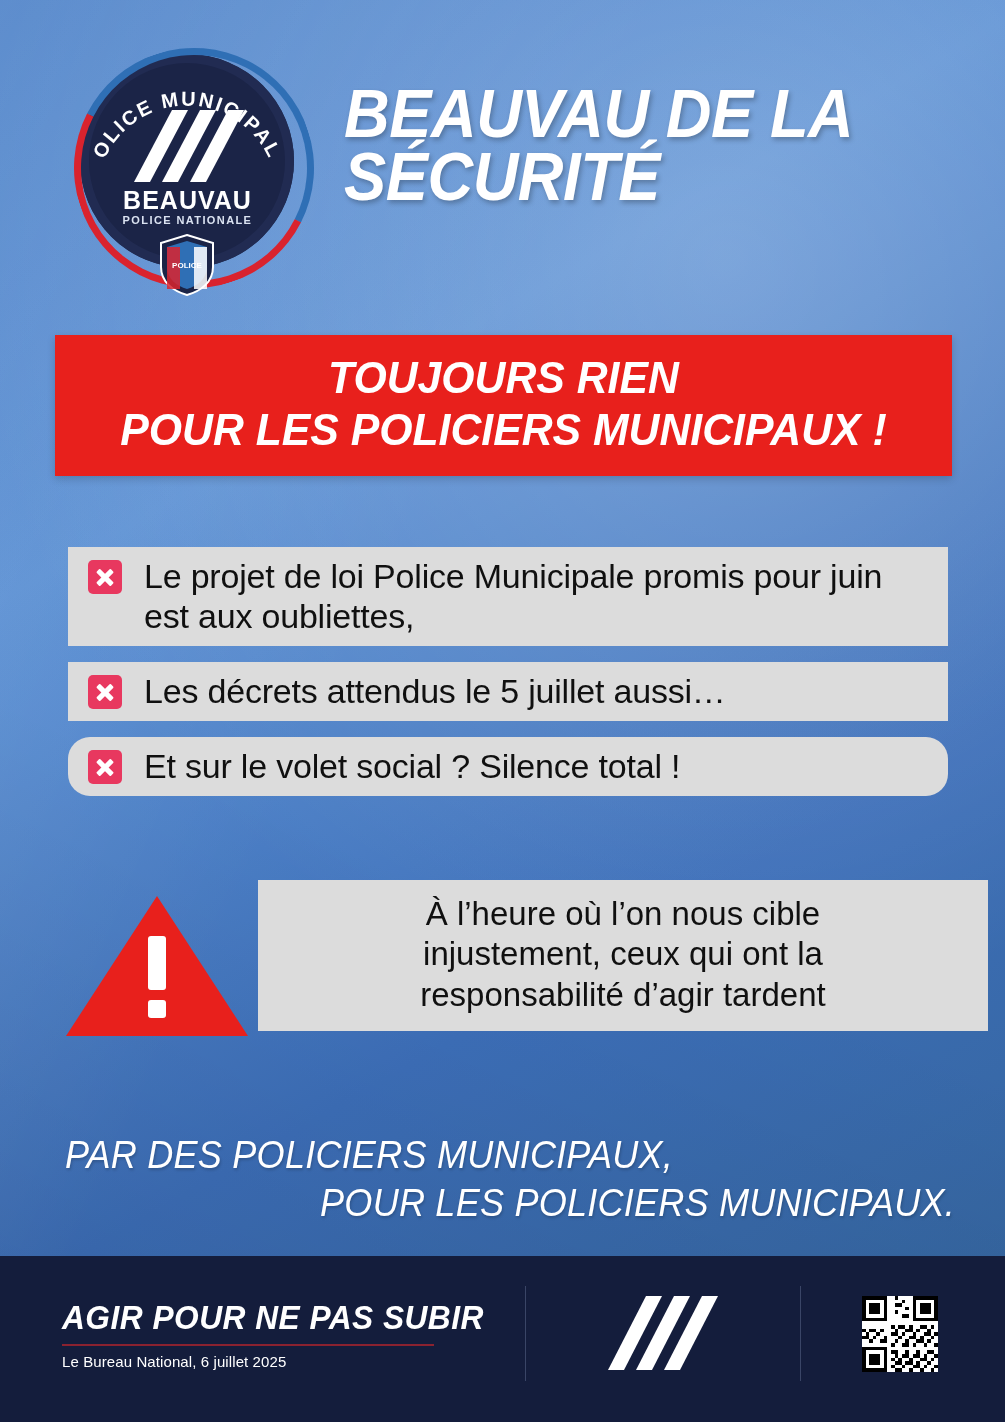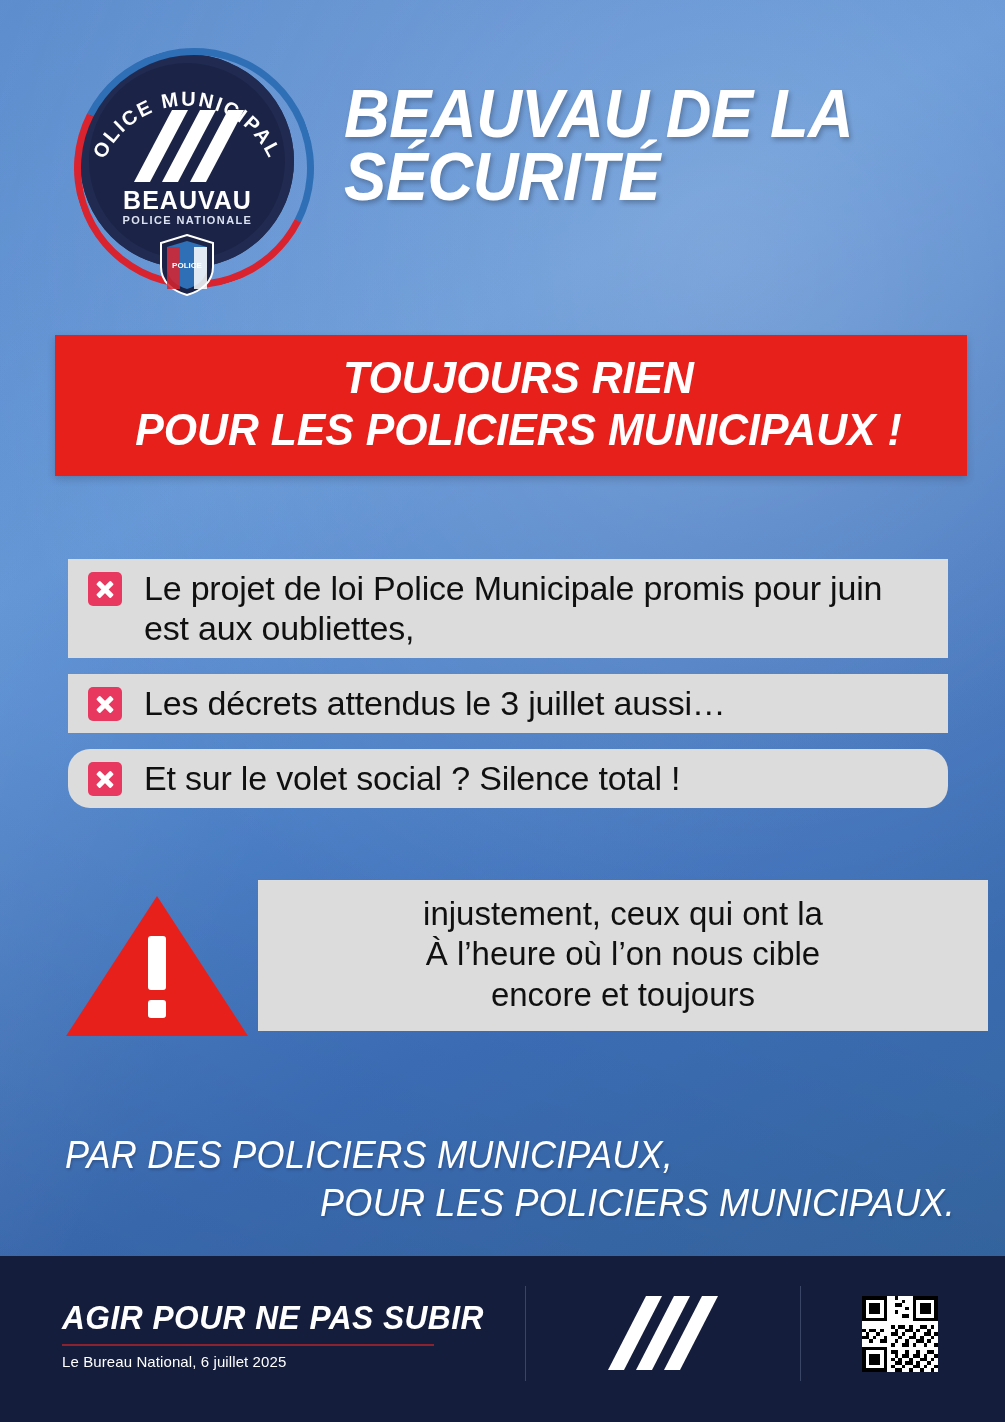--- a/index.html
+++ b/index.html
@@ -143,21 +143,21 @@
     text-shadow: 2px 3px 5px rgba(0,0,0,0.25);
   }
 
   
   .banner {
     position: absolute;
     left: 55px;
     top: 335px;
     width: 897px;
     background: #e8201c;
-    padding: 17px 0 20px 15px;
+    padding: 17px 0 20px 0;
     text-align: center;
     color: #ffffff;
     font-weight: bold;
     font-style: italic;
     font-size: 45px;
     line-height: 1.16;
     letter-spacing: 0px;
     box-shadow: 0 3px 8px rgba(0,0,0,0.18);
   }
   .banner .l1 { display: block; transform: scaleX(0.95); }
@@ -170,21 +170,20 @@
     top: 547px;
     width: 880px;
   }
   .bullet-row {
     background: #dcdcdc;
     display: flex;
     align-items: flex-start;
     padding: 9px 12px 10px 12px;
     margin-bottom: 16px;
     color: #101010;
-    margin-top: 12px;
   }
   .bullet-row.r1 { width: 856px; }
   .bullet-row.r2 { width: 856px; }
   .bullet-row.r3 { width: 856px; border-radius: 22px; }
   .xbox {
     flex: 0 0 auto;
     width: 34px;
     height: 34px;
     background: #e8385f;
     border-radius: 5px;
@@ -370,38 +369,38 @@
     <span class="l2">POUR LES POLICIERS MUNICIPAUX !</span>
   </div>
 
   <div class="bullets">
     <div class="bullet-row r1">
       <span class="xbox"></span>
       <span class="bullet-text">Le projet de loi Police Municipale promis pour juin est aux oubliettes,</span>
     </div>
     <div class="bullet-row r2">
       <span class="xbox"></span>
-      <span class="bullet-text">Les décrets attendus le 3 juillet aussi…</span>
+      <span class="bullet-text">Les décrets attendus le 5 juillet aussi…</span>
     </div>
     <div class="bullet-row r3">
       <span class="xbox"></span>
       <span class="bullet-text">Et sur le volet social ? Silence total !</span>
     </div>
   </div>
 
   <div class="warnwrap">
     <svg class="warn-tri" viewBox="0 0 190 150">
       <polygon points="95,6 186,146 4,146" fill="#e8201c"></polygon>
       <rect x="86" y="46" width="18" height="54" fill="#ffffff" rx="3"></rect>
       <rect x="86" y="110" width="18" height="18" fill="#ffffff" rx="3"></rect>
     </svg>
     <div class="warn-box">
+      <div>À l’heure où l’on nous cible</div>
       <div>injustement, ceux qui ont la</div>
-      <div>À l’heure où l’on nous cible</div>
-      <div>encore et toujours</div>
+      <div>responsabilité d’agir tardent</div>
     </div>
   </div>
 
   <div class="slogan">
     <span class="s1">PAR DES POLICIERS MUNICIPAUX,</span>
     <span class="s2">POUR LES POLICIERS MUNICIPAUX.</span>
   </div>
 
   <div class="footer">
     <div class="divider d1"></div>

